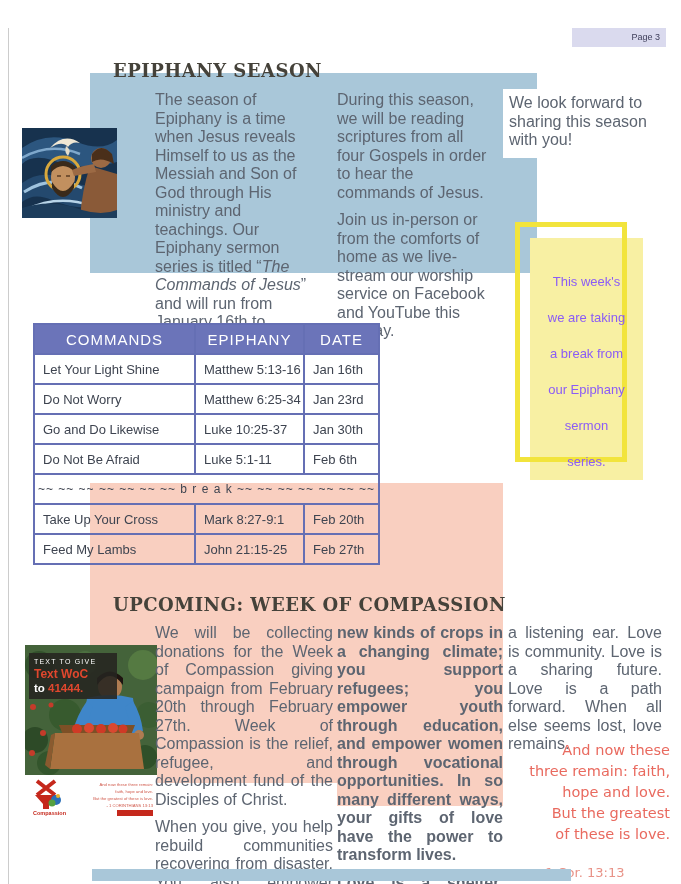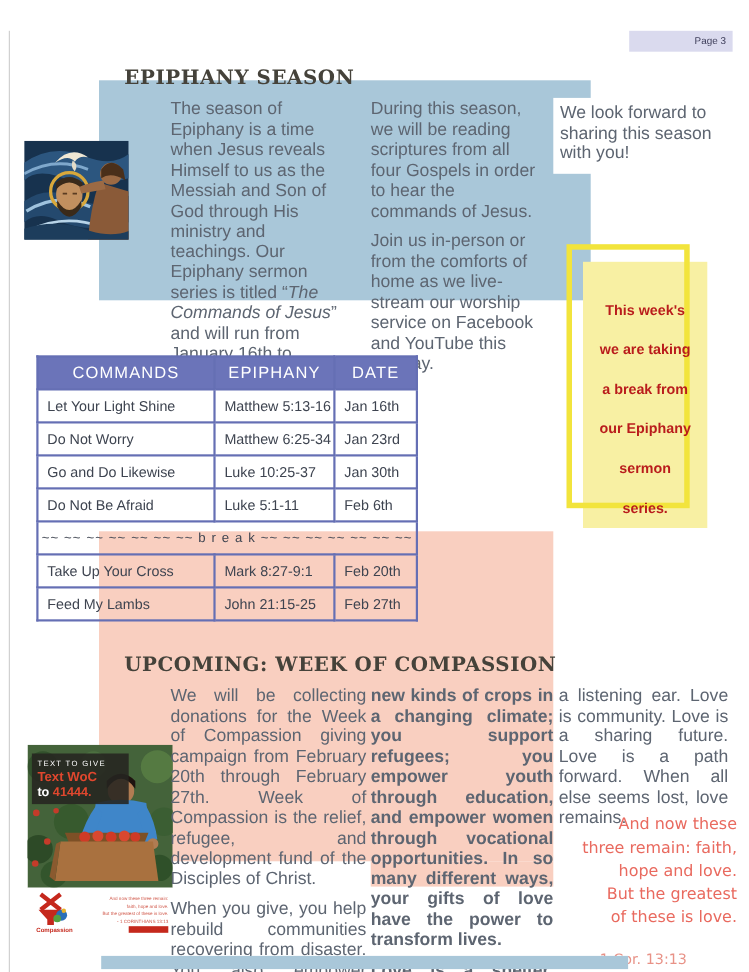--- a/index.html
+++ b/index.html
@@ -24,21 +24,21 @@
   #ep-col1{left:155px;top:91px;width:162px;}
   #ep-col2{left:337px;top:91px;width:158px;}
   #ep-col2 .p2{margin-top:9px;}
   #ep-col3{left:503px;top:89px;width:160px;background:#ffffff;padding:5px 4px 8px 6px;box-sizing:border-box;}
   .italic{font-style:italic;}
 
   
   #yellow-fill{left:530px;top:238px;width:113px;height:242px;background:#f8f0a3;}
   #yellow-outline{left:515px;top:222px;width:112px;height:240px;border:5px solid #f2e43c;box-sizing:border-box;}
   #note{left:530px;top:238px;width:113px;padding-top:26px;text-align:center;
-        font-size:13px;font-weight:bold;color:#b91c1c;}
+        font-size:13px;font-weight:normal;color:#8b5cf6;}
   #note .note-line{line-height:36px;}
 
   
   #salmon-main{left:90px;top:483px;width:413px;height:300px;background:#f9cfc0;}
   #salmon-ext{left:337px;top:783px;width:166px;height:23px;background:#f9cfc0;}
 
   
   #sermon-table{left:33px;top:323px;border-collapse:collapse;font-size:13px;color:#3e4450;}
   #sermon-table th,#sermon-table td{border:2px solid #656fb4;height:28px;padding:0 0 0 8px;text-align:left;background:transparent;}
   #sermon-table th{background:#6b74b9;color:#ffffff;font-weight:normal;font-size:15px;letter-spacing:1px;text-align:center;padding:0;}
@@ -47,21 +47,21 @@
 
   
   #c-col1{left:155px;top:624px;width:178px;text-align:justify;}
   #c-col2{left:337px;top:624px;width:166px;text-align:justify;font-weight:bold;}
   #c-col3{left:508px;top:624px;width:154px;text-align:justify;}
   .pgap{margin-top:9px;}
   #quote{left:528px;top:740px;width:142px;font-family:"DejaVu Sans",sans-serif;color:#e96a5f;font-size:14.5px;}
   #quote .q-line{line-height:21px;text-align:right;}
   #quote-cite{margin-top:20px;font-size:13px;color:#e89287;}
 
-  #flyer{left:25px;top:645px;width:156px;height:175px;margin-top:32px;}
+  #flyer{left:25px;top:645px;width:156px;height:175px;}
   #footer-bar{left:92px;top:869px;width:479px;height:12px;background:#a9c7d9;}
 </style>
 </head>
 <body>
 
 <div id="page">
 
   <div id="edge-line" class="abs"></div>
   <div id="page-bar" class="abs">
     <span>Page 3</span>

